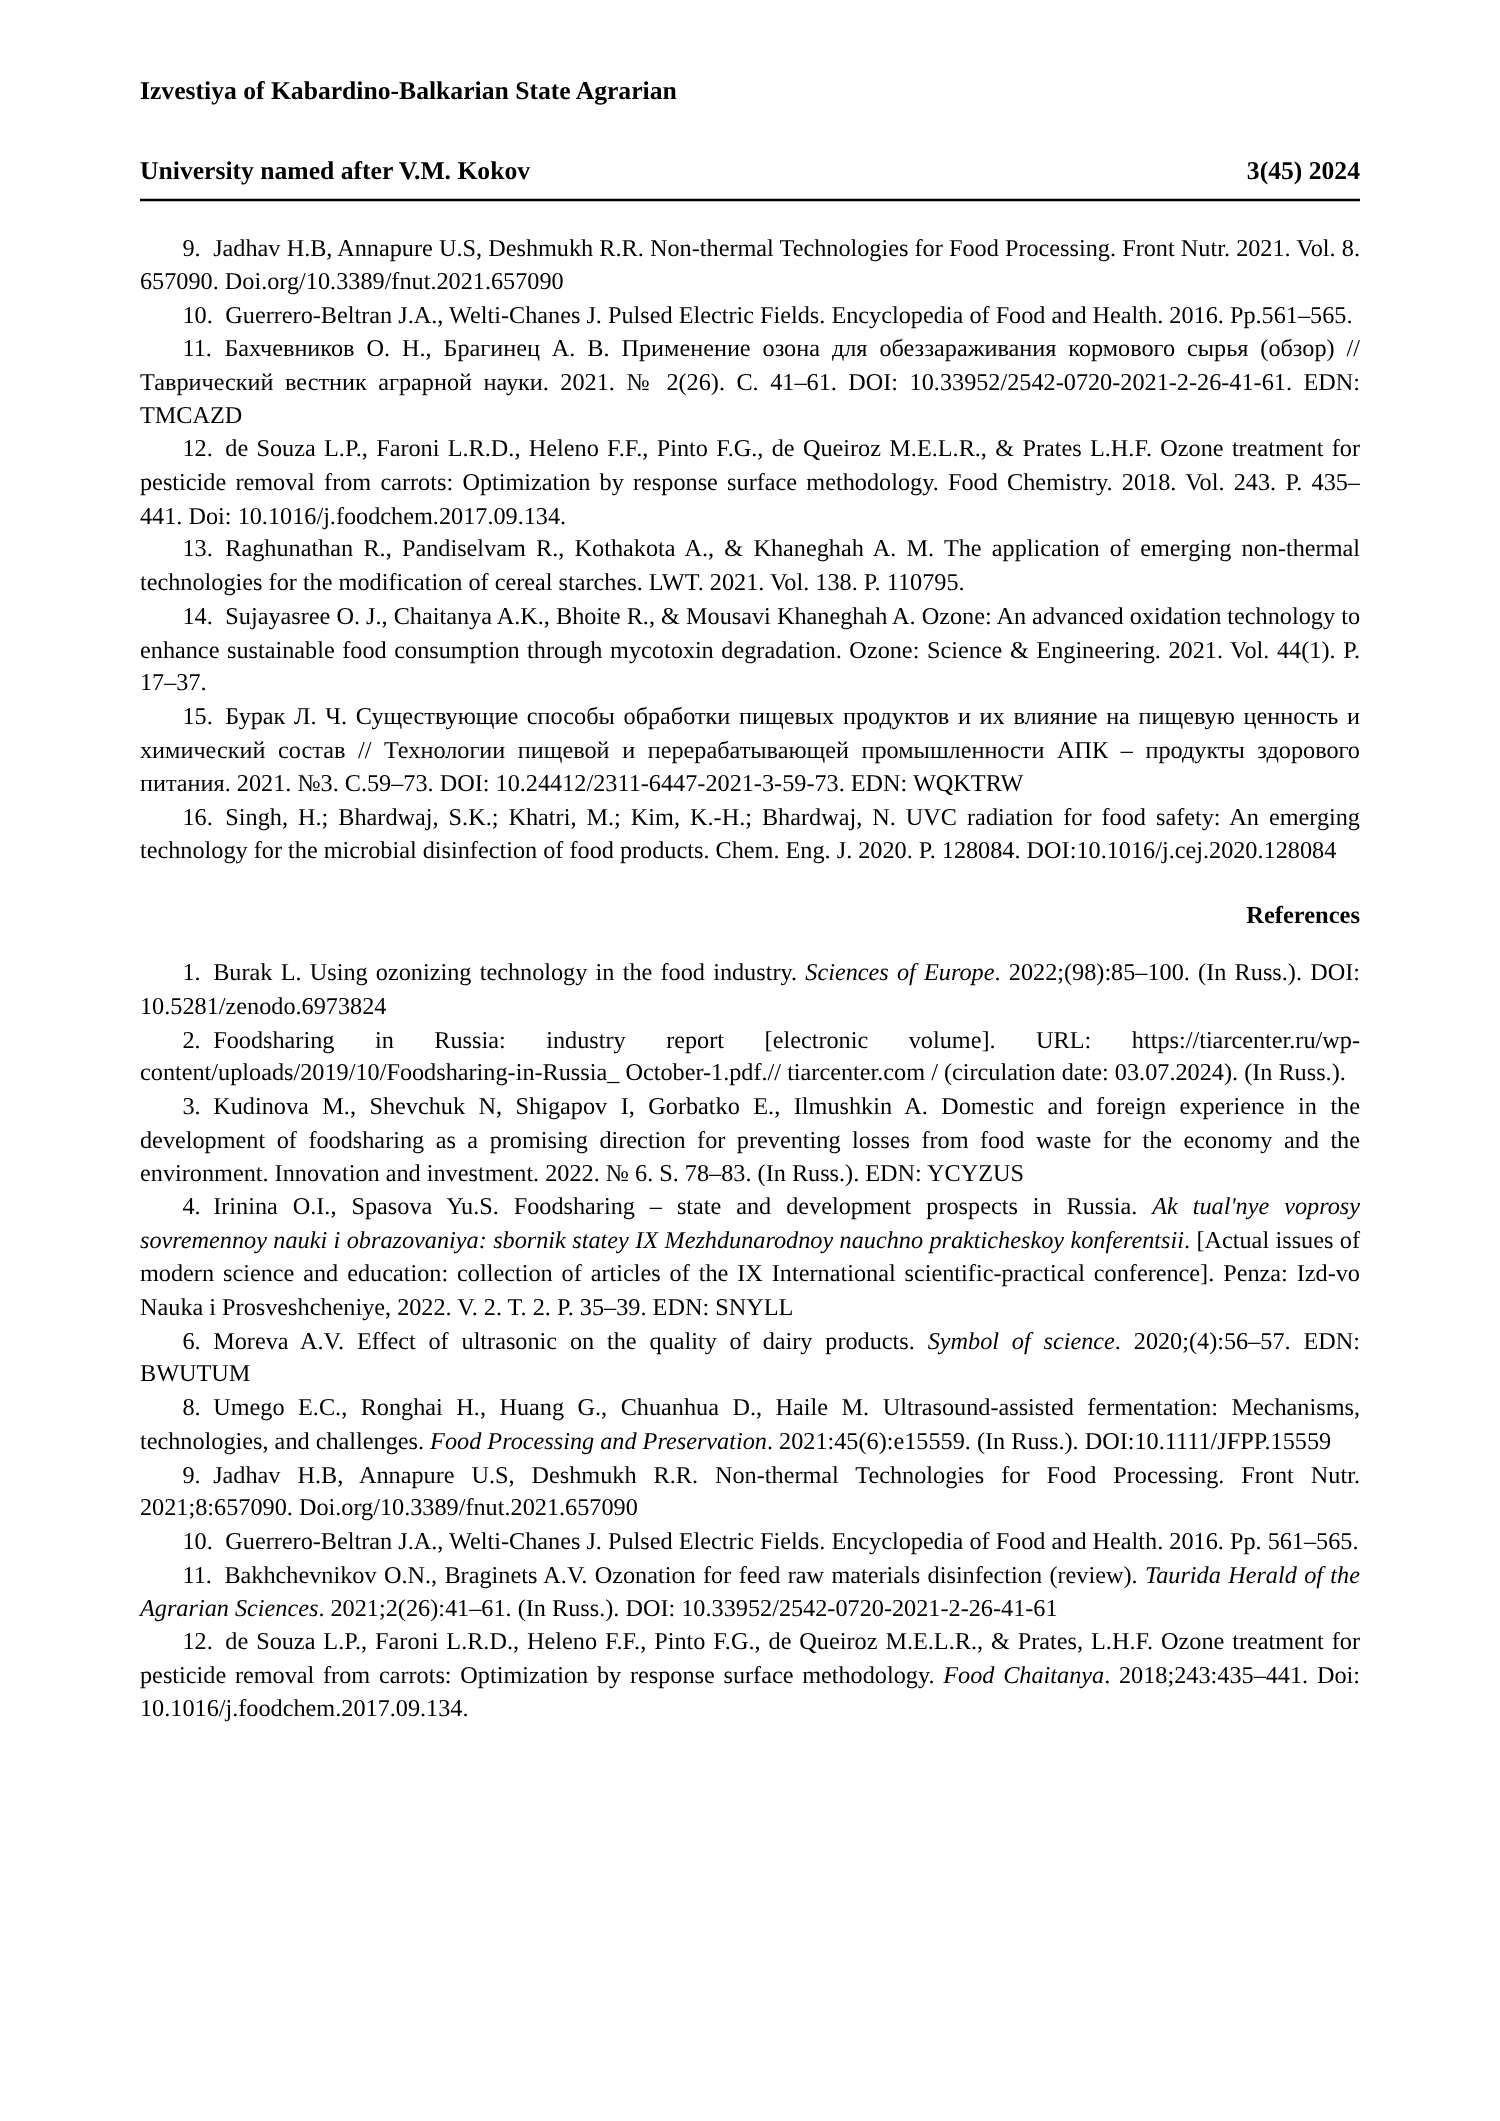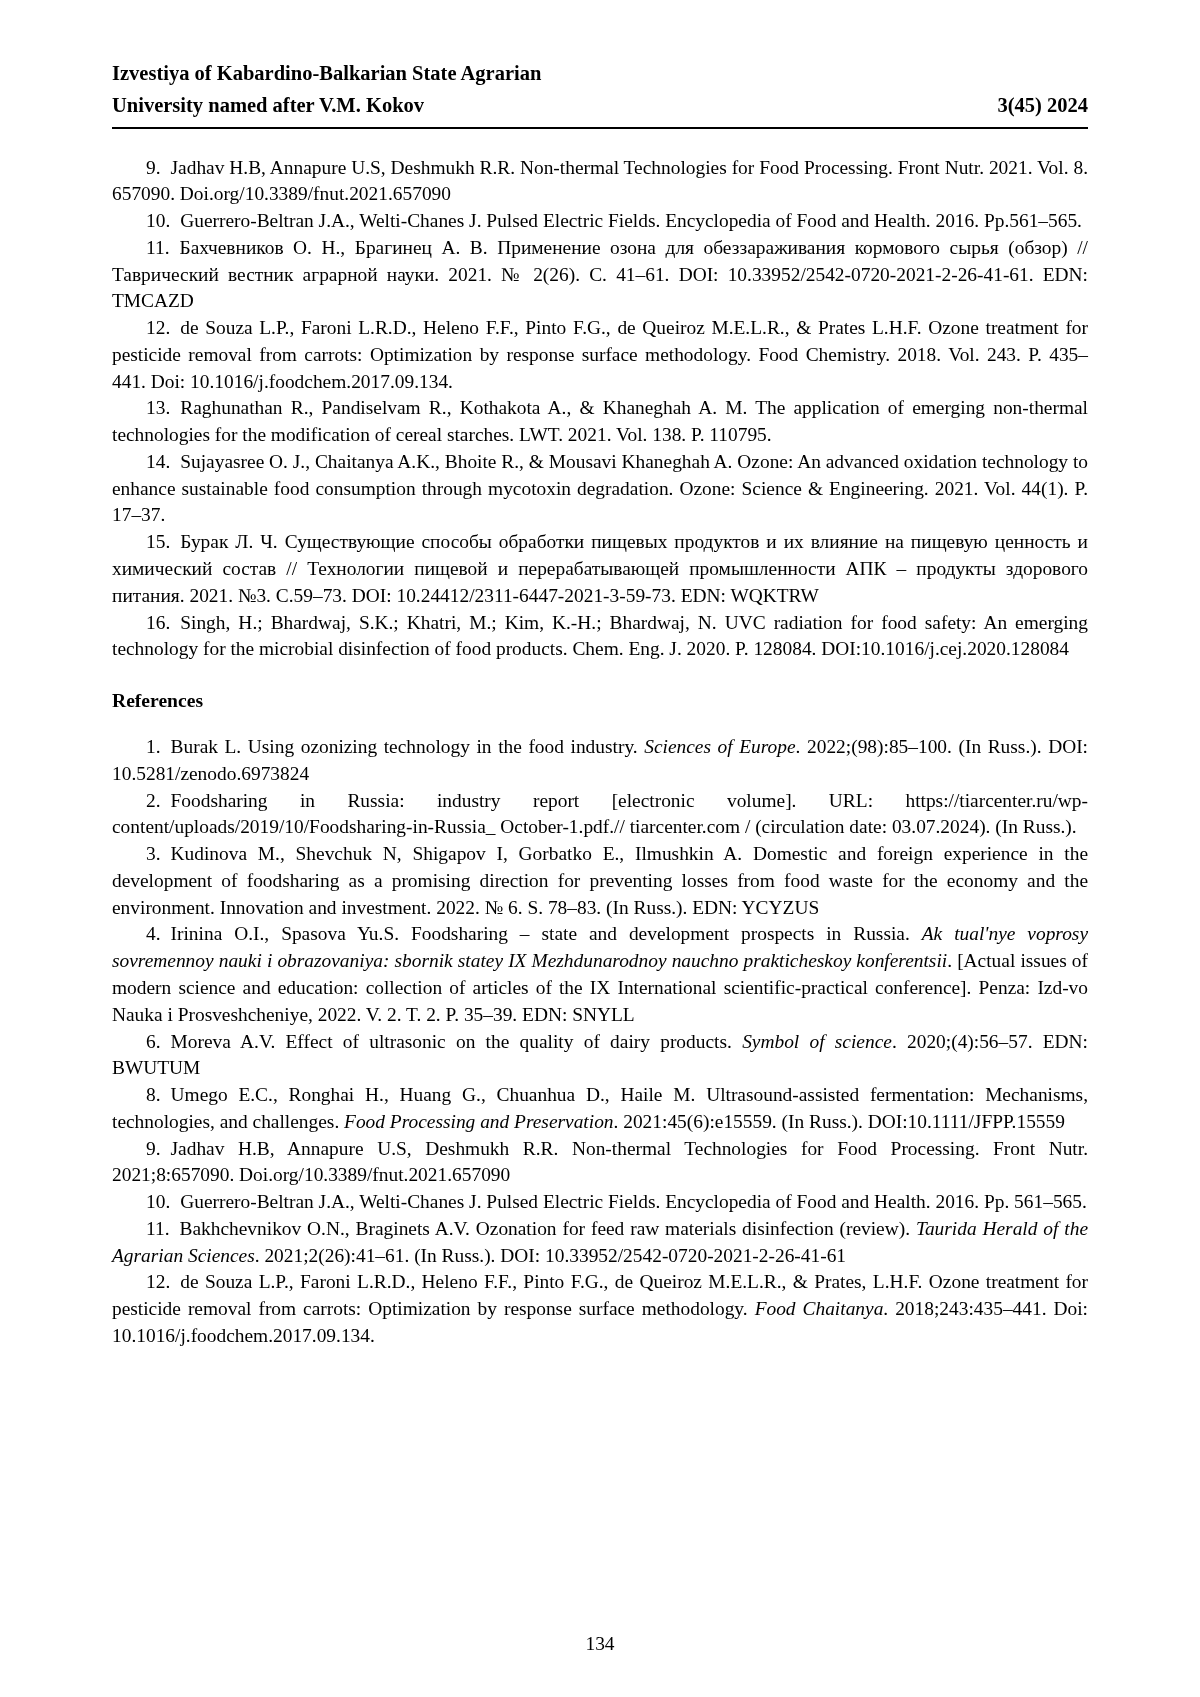--- a/index.html
+++ b/index.html
@@ -33,20 +33,21 @@
     display: flex;
     justify-content: space-between;
     align-items: flex-end;
   }
   .header-left {
     white-space: nowrap;
   }
   .header-right {
     white-space: nowrap;
     font-size: 20.5px;
+    margin-top: 32px;
   }
   .header-rule {
     border: none;
     border-top: 2.2px solid #000;
     margin: 5px 0 0 0;
     width: 100%;
   }
   .content {
     margin-top: 26px;
     font-size: 19.4px;
@@ -56,21 +57,21 @@
   }
   p.ref {
     margin: 0 0 0 0;
     text-indent: 34px;
     text-align: justify;
   }
   p.ref .num {
     margin-right: 10px;
   }
   .section-title {
-    text-align: left;
+    text-align: right;
     font-weight: bold;
     font-size: 19.6px;
     margin: 24px 0 20px 0;
     text-indent: 0;
   }
   .it { font-style: italic; }
   .page-number {
     position: absolute;
     bottom: 42px;
     left: 0;
@@ -114,14 +115,13 @@
         <p class="ref"><span class="num">4.</span><span><span>Irinina O.I., Spasova Yu.S. Foodsharing – state and development prospects in Russia. </span><span class="it">Ak tual'nye voprosy sovremennoy nauki i obrazovaniya: sbornik statey IX Mezhdunarodnoy nauchno prakticheskoy konferen</span><span class="it">tsii</span><span>. [Actual issues of modern science and education: collection of articles of the IX International scientific-practical conference]. Penza: Izd-vo Nauka i Prosveshcheniye, 2022. V. 2. T. 2. P. 35–39. EDN: SNYLL</span></span></p>
         <p class="ref"><span class="num">6.</span><span><span>Moreva A.V. Effect of ultrasonic on the quality of dairy products. </span><span class="it">Symbol of science</span><span>. 2020;(4):56–57. EDN: BWUTUM</span></span></p>
         <p class="ref"><span class="num">8.</span><span><span>Umego E.C., Ronghai H., Huang G., Chuanhua D., Haile M. Ultrasound-assisted fermentation: Mechanisms, technologies, and challenges. </span><span class="it">Food Processing and Preservation</span><span>. 2021:45(6):e15559. (In Russ.). DOI:10.1111/JFPP.15559</span></span></p>
         <p class="ref"><span class="num">9.</span><span><span>Jadhav H.B, Annapure U.S, Deshmukh R.R. Non-thermal Technologies for Food Processing. Front Nutr. 2021;8:657090. Doi.org/10.3389/fnut.2021.657090</span></span></p>
         <p class="ref"><span class="num">10.</span><span><span>Guerrero-Beltran J.A., Welti-Chanes J. Pulsed Electric Fields. Encyclopedia of Food and Health. 2016. Pp. 561–565.</span></span></p>
         <p class="ref"><span class="num">11.</span><span><span>Bakhchevnikov O.N., Braginets A.V. Ozonation for feed raw materials disinfection (review). </span><span class="it">Taurida Herald of the Agrarian Sciences</span><span>. 2021;2(26):41–61. (In Russ.). DOI: 10.33952/2542-0720-2021-2-26-41-61</span></span></p>
         <p class="ref"><span class="num">12.</span><span><span>de Souza L.P., Faroni L.R.D., Heleno F.F., Pinto F.G., de Queiroz M.E.L.R., &amp; Prates, L.H.F. Ozone treatment for pesticide removal from carrots: Optimization by response surface methodology. </span><span class="it">Food Chaitanya</span><span>. 2018;243:435–441. Doi: 10.1016/j.foodchem.2017.09.134.</span></span></p>
       </div>
   </div>
 
-  <div class="page-number">134</div>
 </div>
 
 </body></html>

